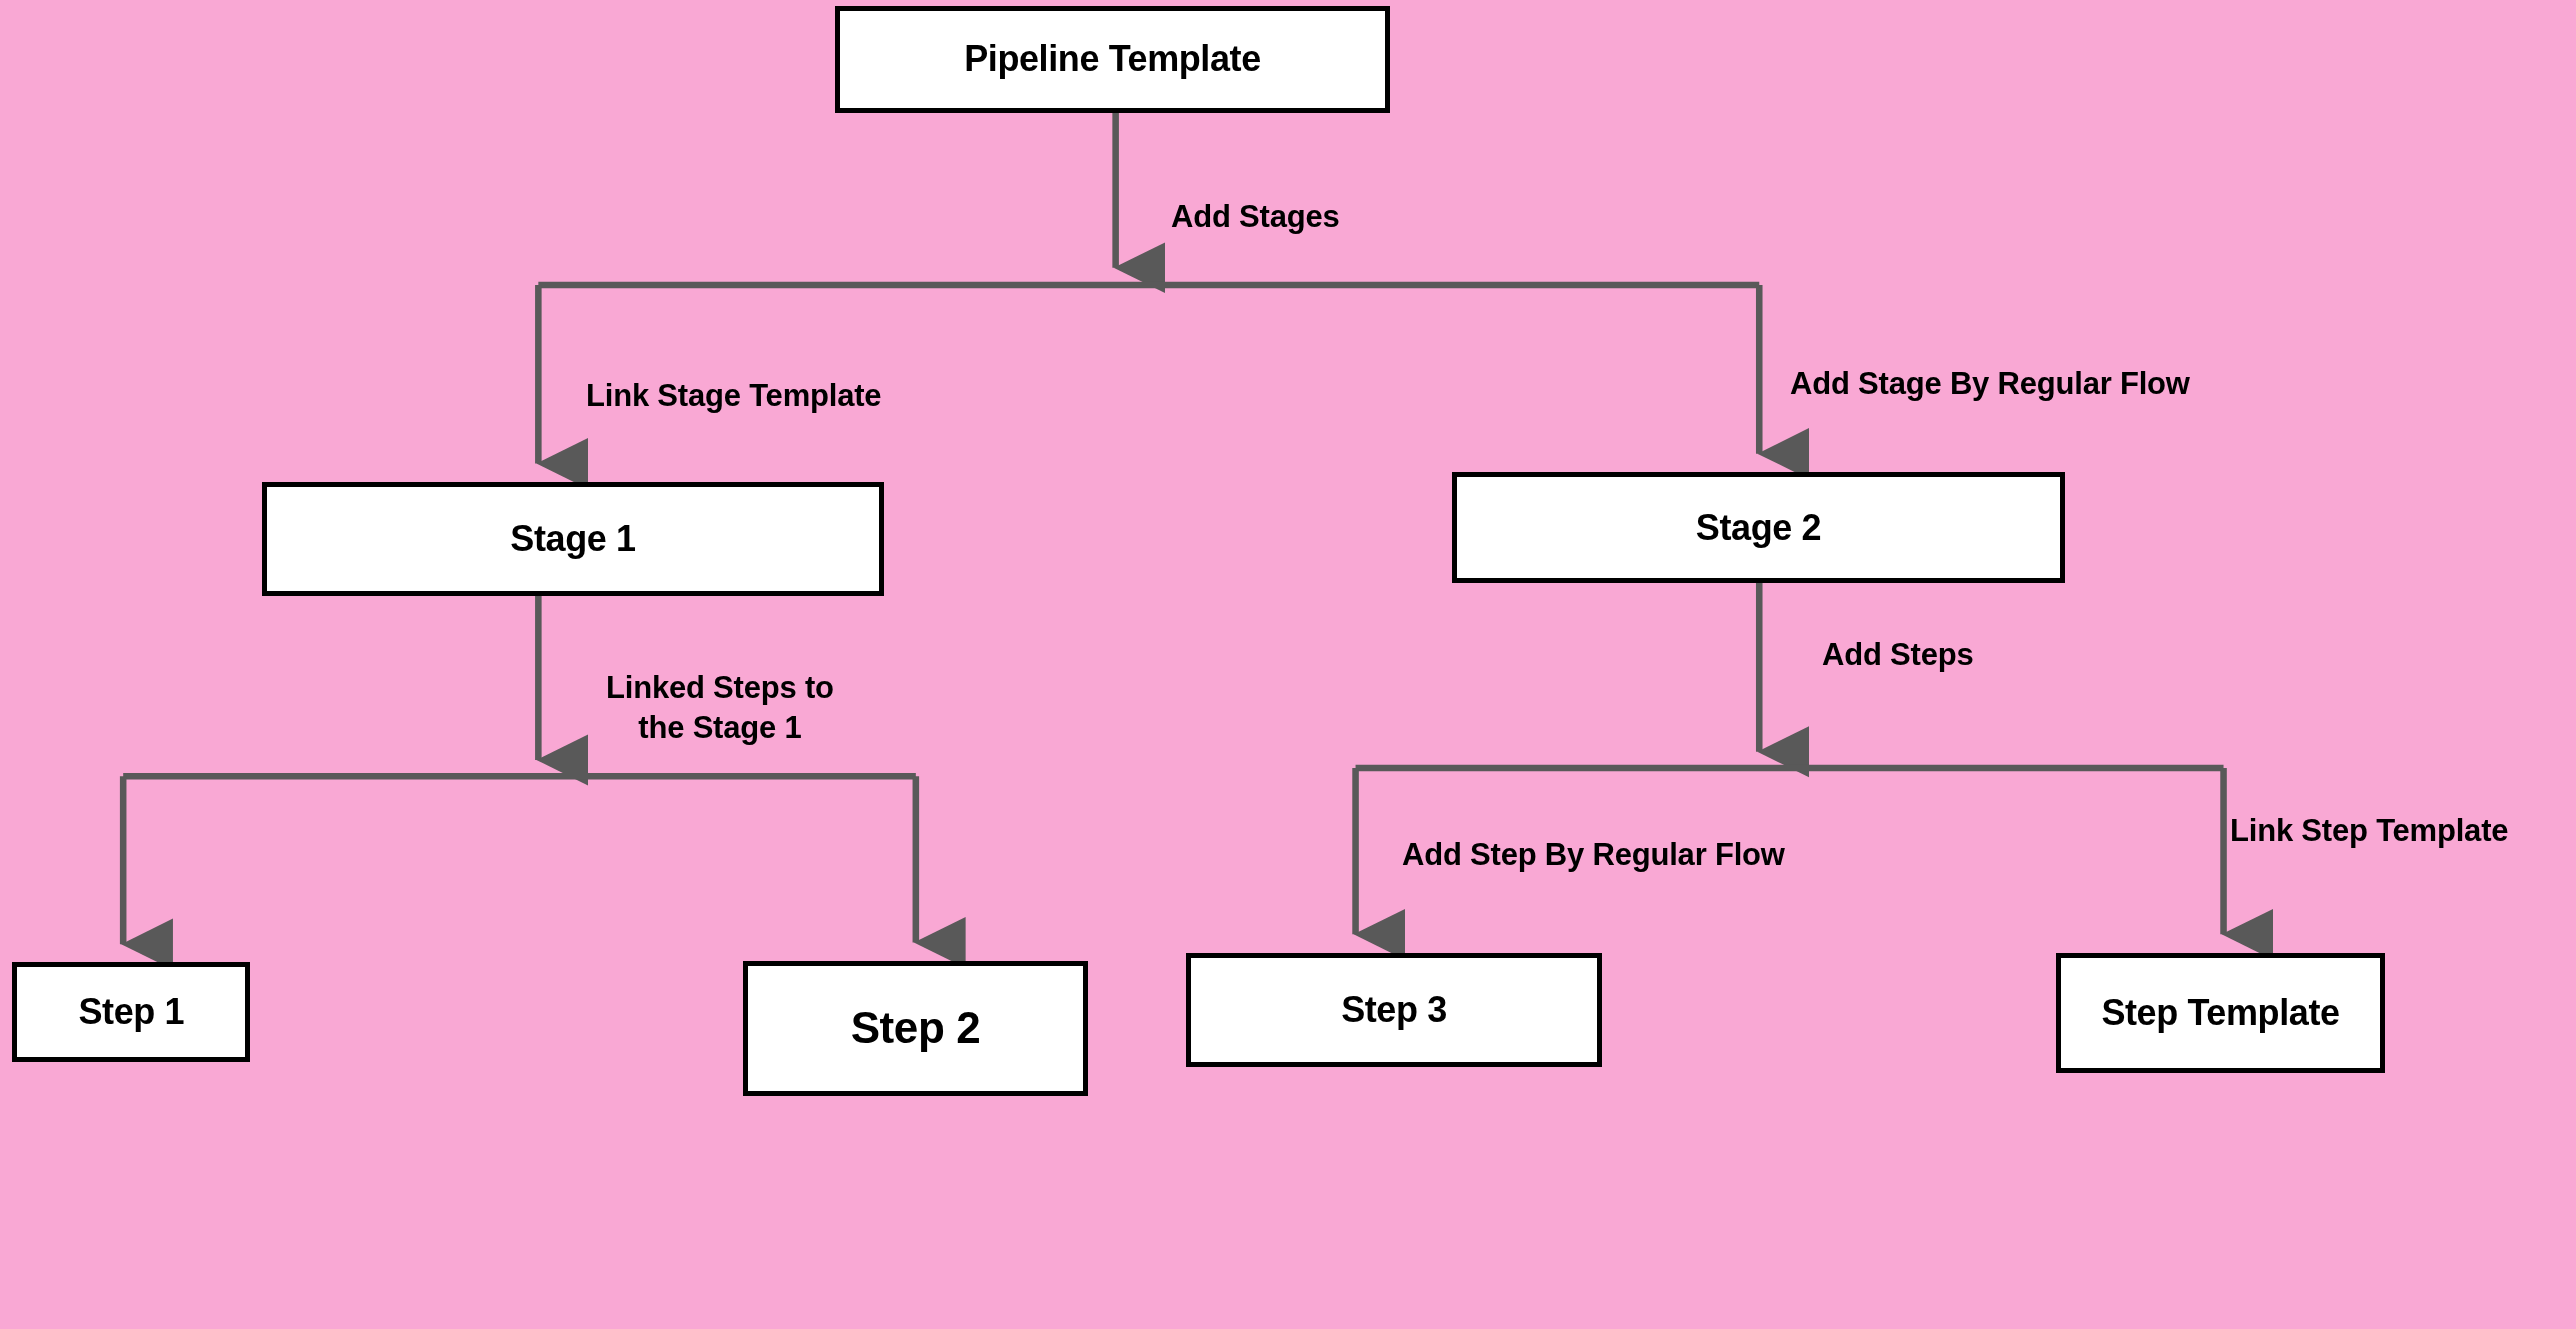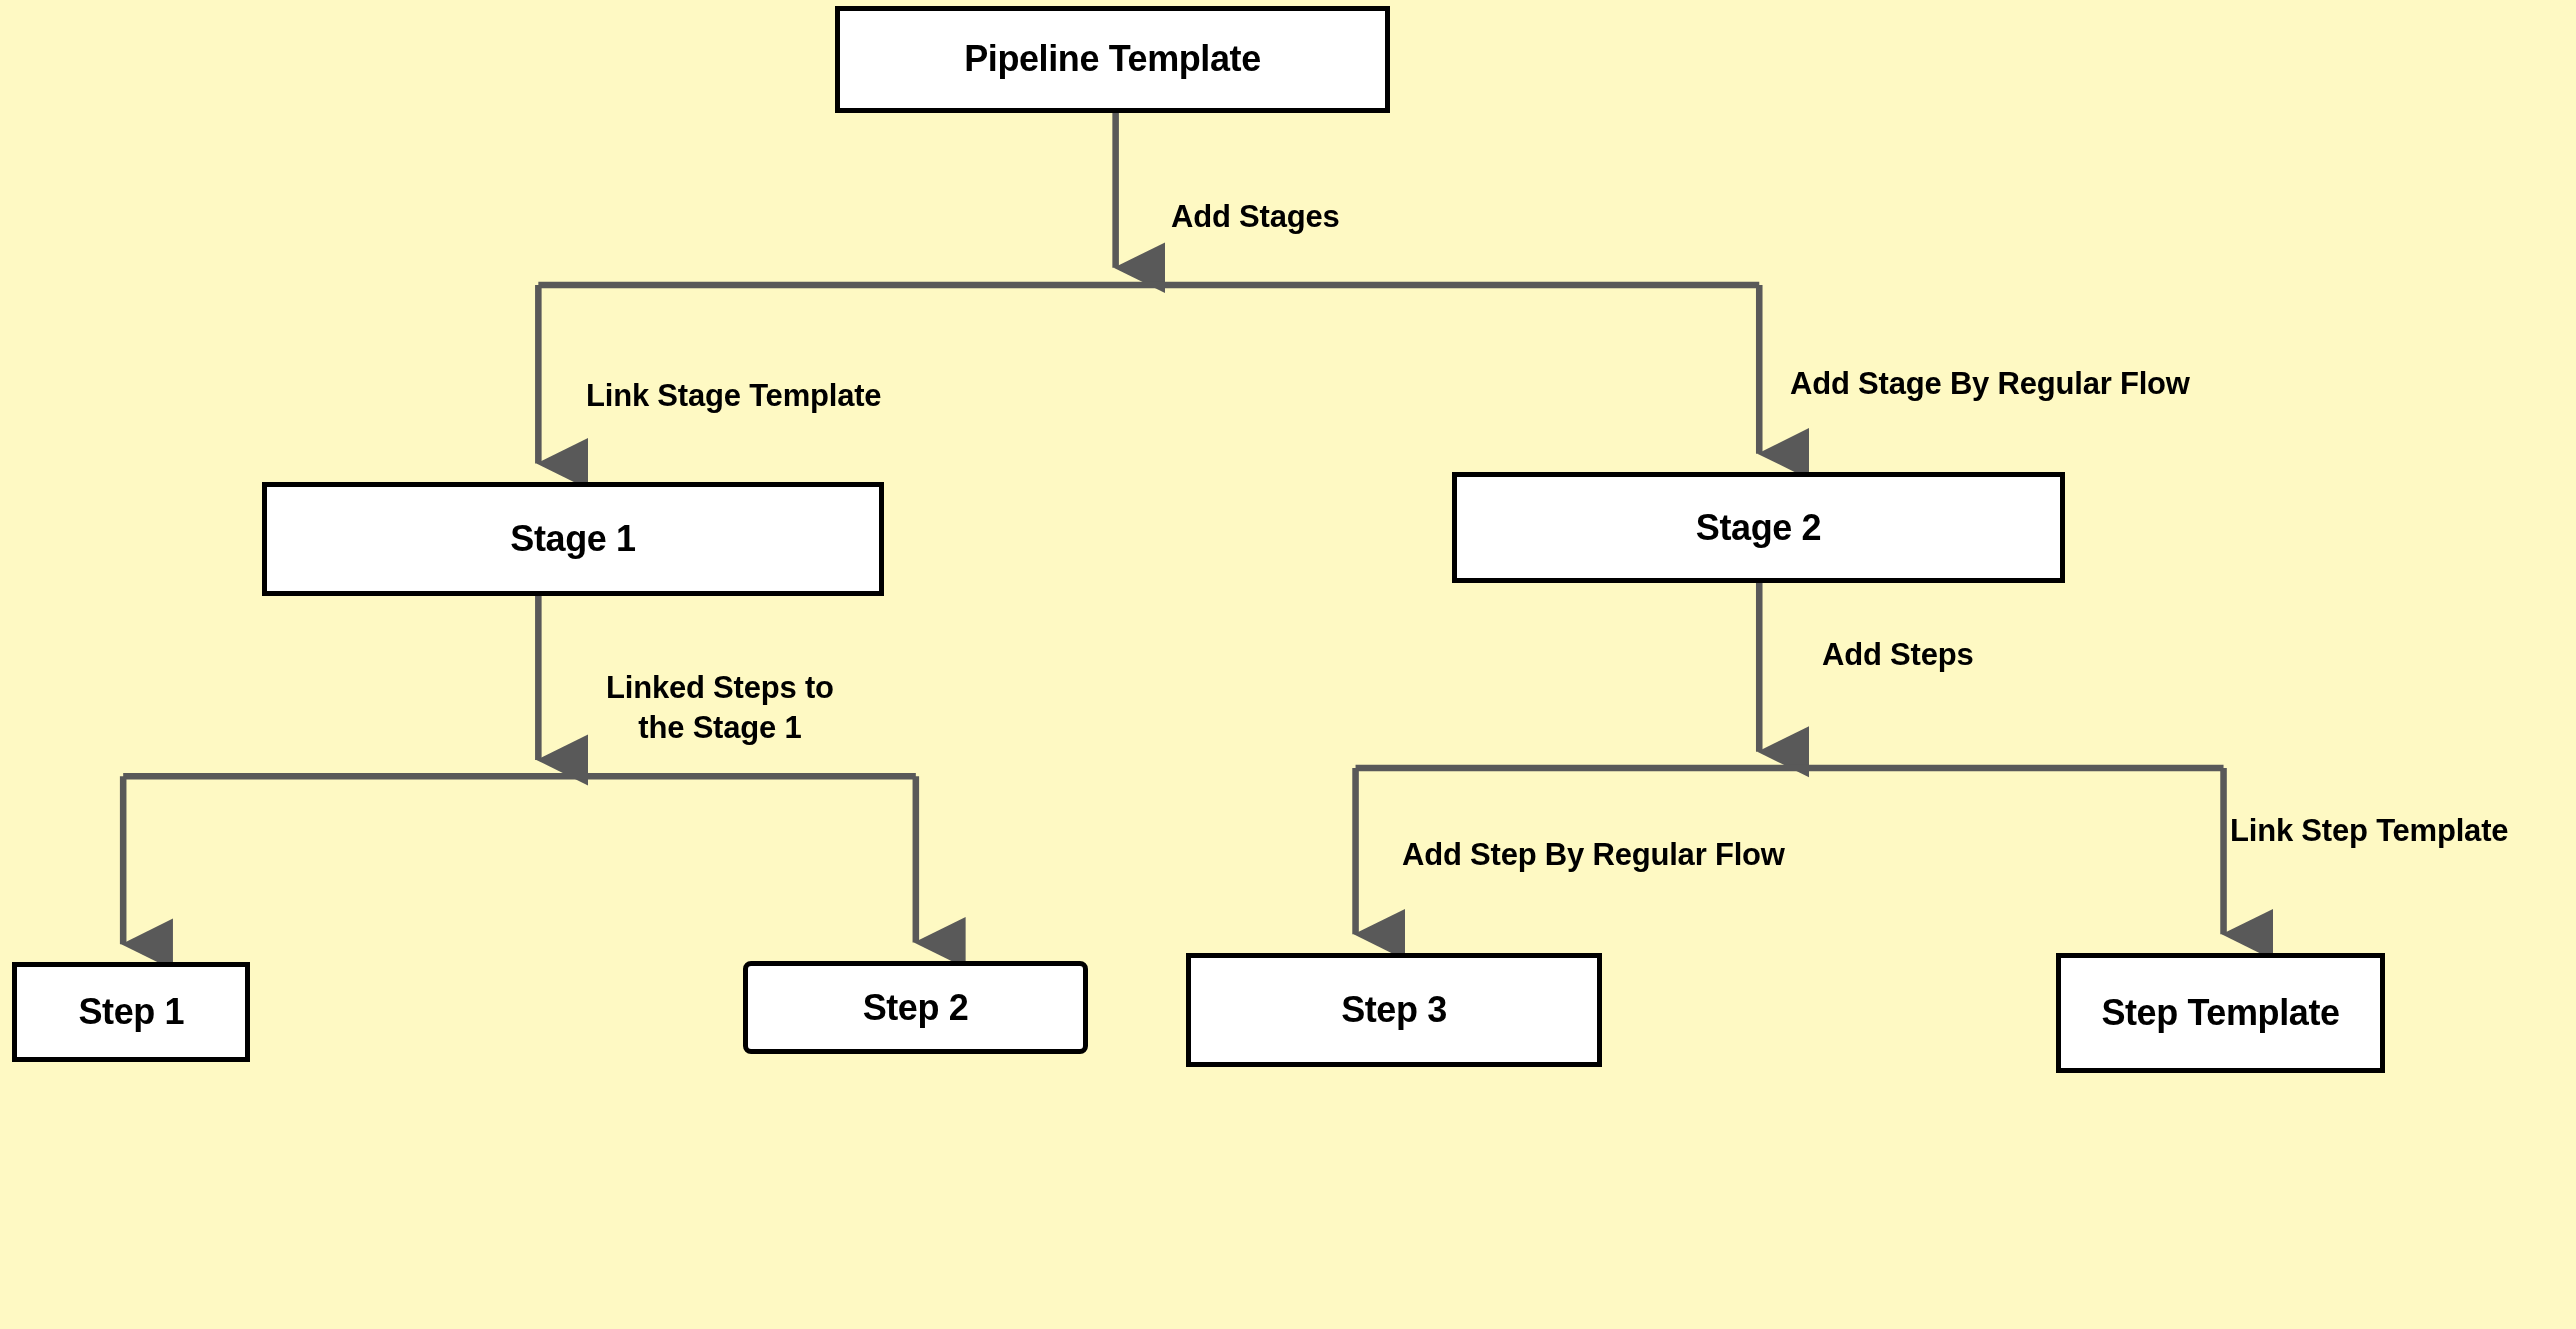--- a/index.html
+++ b/index.html
@@ -8,21 +8,21 @@
     padding: 0;
     background: #ffffff;
   }
   body {
     font-family: "Liberation Sans", sans-serif;
   }
   #canvas {
     position: relative;
     width: 2576px;
     height: 1329px;
-    background: #fef9c3;
+    background: #f9a8d4;
     overflow: hidden;
   }
   #edge-layer {
     position: absolute;
     left: 0;
     top: 0;
     width: 2576px;
     height: 1329px;
   }
   .node {
@@ -127,21 +127,21 @@
   </div>
 
   <div class="node" style="left:1452px; top:472px; width:613px; height:111px; font-size:36px;">
     <span class="node-label">Stage 2</span>
   </div>
 
   <div class="node" style="left:12.3px; top:962px; width:238px; height:100px; font-size:36px;">
     <span class="node-label">Step 1</span>
   </div>
 
-  <div class="node" style="left:743px; top:961px; width:345px; height:93px; font-size:36px;border-radius:8px;">
+  <div class="node" style="left:743px; top:961px; width:345px; height:135px; font-size:44px;">
     <span class="node-label">Step 2</span>
   </div>
 
   <div class="node" style="left:1186px; top:953px; width:416px; height:114px; font-size:36px;">
     <span class="node-label">Step 3</span>
   </div>
 
   <div class="node" style="left:2056px; top:953px; width:329px; height:120px; font-size:36px;">
     <span class="node-label">Step Template</span>
   </div>

